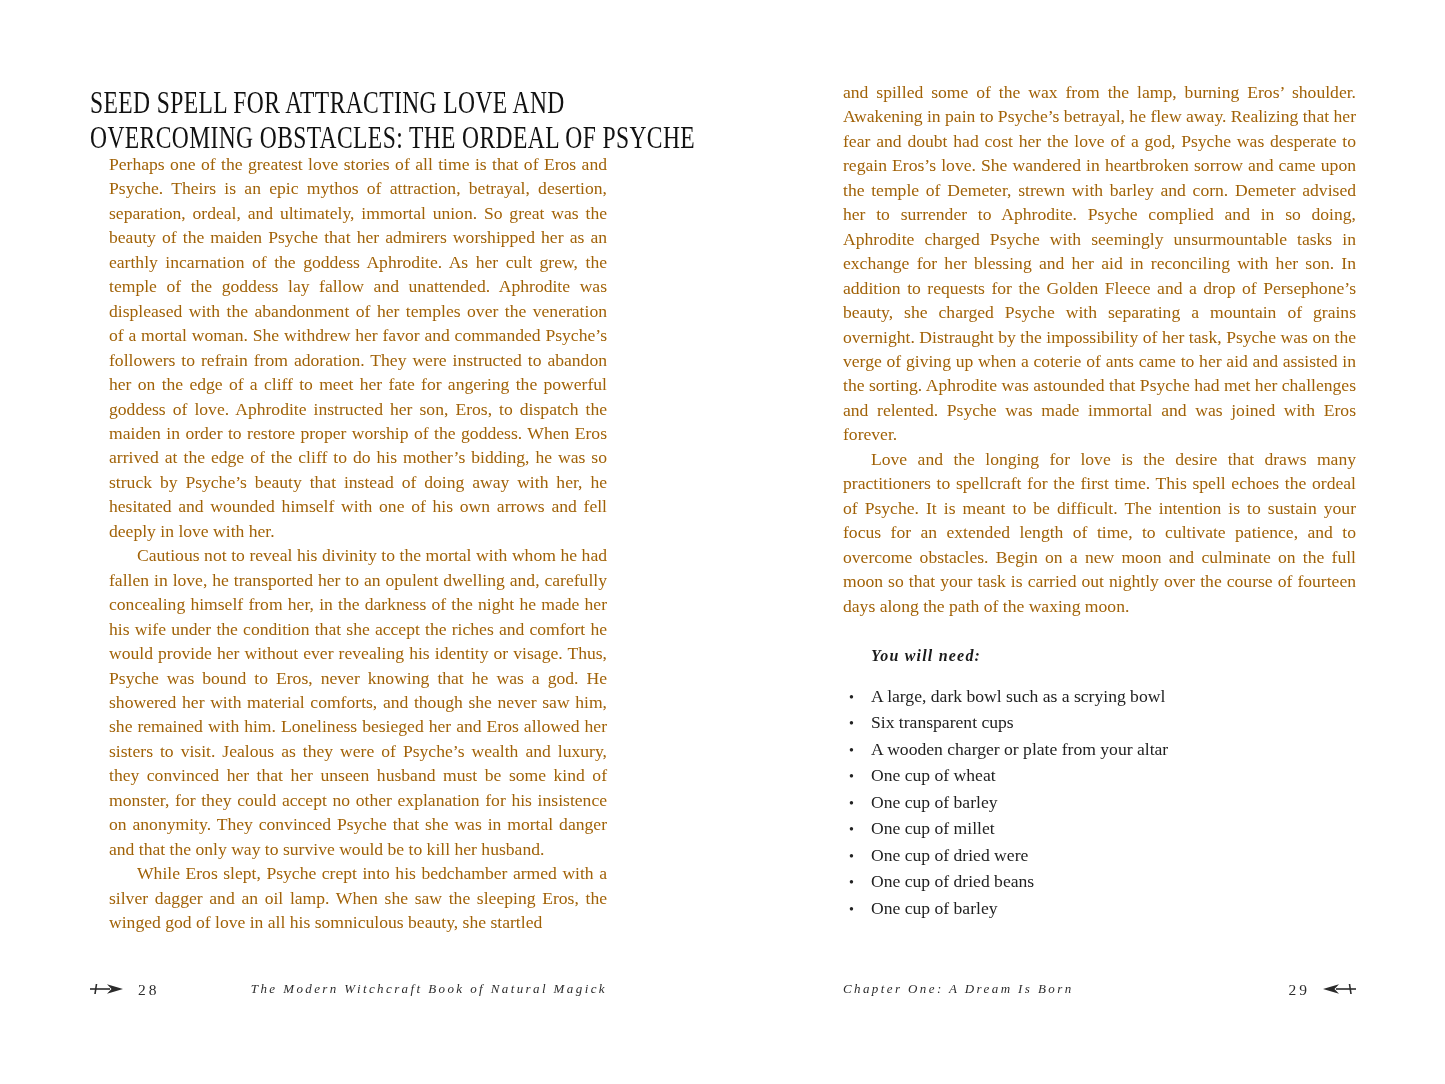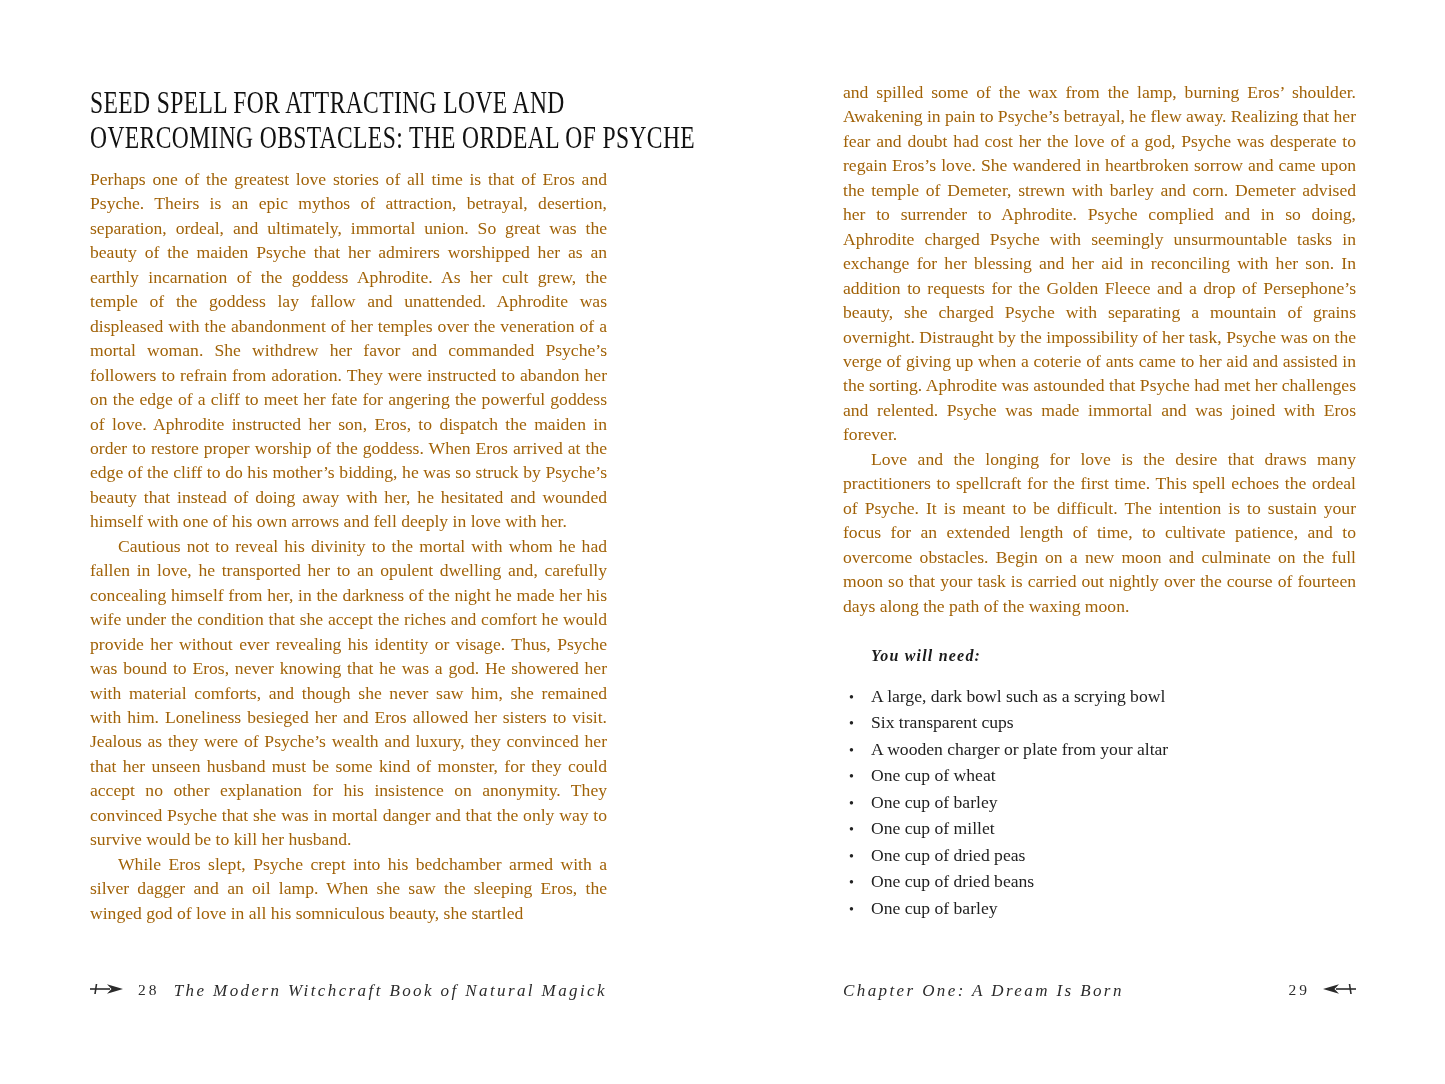--- a/index.html
+++ b/index.html
@@ -46,21 +46,21 @@
   
   .body-copy {
     position: absolute;
     left: 0;
     right: 0;
     text-align: justify;
     font-size: 17.6px;
     line-height: 24.45px;
     color: #a16207;
   }
-  .page-left  .body-copy { top: 167px; }
+  .page-left  .body-copy { top: 152px; margin-left: 19px; }
   .page-right .body-copy { top: 80px; }
   .body-copy p { margin: 0; }
   .body-copy p.indent { text-indent: 28px; }
 
   
   .supplies-heading {
     position: absolute;
     top: 634px;
     left: 28px;
     font-style: italic;
@@ -105,21 +105,21 @@
     font-size: 15px;
     color: #2b2b2b;
   }
   .page-number {
     letter-spacing: 3px;
     font-size: 15.5px;
   }
   .footer-title {
     font-style: italic;
     letter-spacing: 2.4px;
-    font-size: 17px;
+    font-size: 13px;
     white-space: nowrap;
   }
   .page-left .page-number { margin-left: 14px; }
   .page-left .footer-title { margin-left: auto; }
   .page-right .page-number { margin-left: auto; }
   .arrow-ornament { flex: 0 0 auto; display: block; }
   .page-right .arrow-ornament { margin-left: 12px; }
 </style>
 </head>
 <body>
@@ -178,21 +178,21 @@
     <li>
         <span class="bullet-glyph">•</span>
         <span>One cup of barley</span>
       </li>
     <li>
         <span class="bullet-glyph">•</span>
         <span>One cup of millet</span>
       </li>
     <li>
         <span class="bullet-glyph">•</span>
-        <span>One cup of dried peas</span>
+        <span>One cup of dried were</span>
       </li>
     <li>
         <span class="bullet-glyph">•</span>
         <span>One cup of dried beans</span>
       </li>
     <li>
         <span class="bullet-glyph">•</span>
         <span>One cup of barley</span>
       </li>
   </ul>

